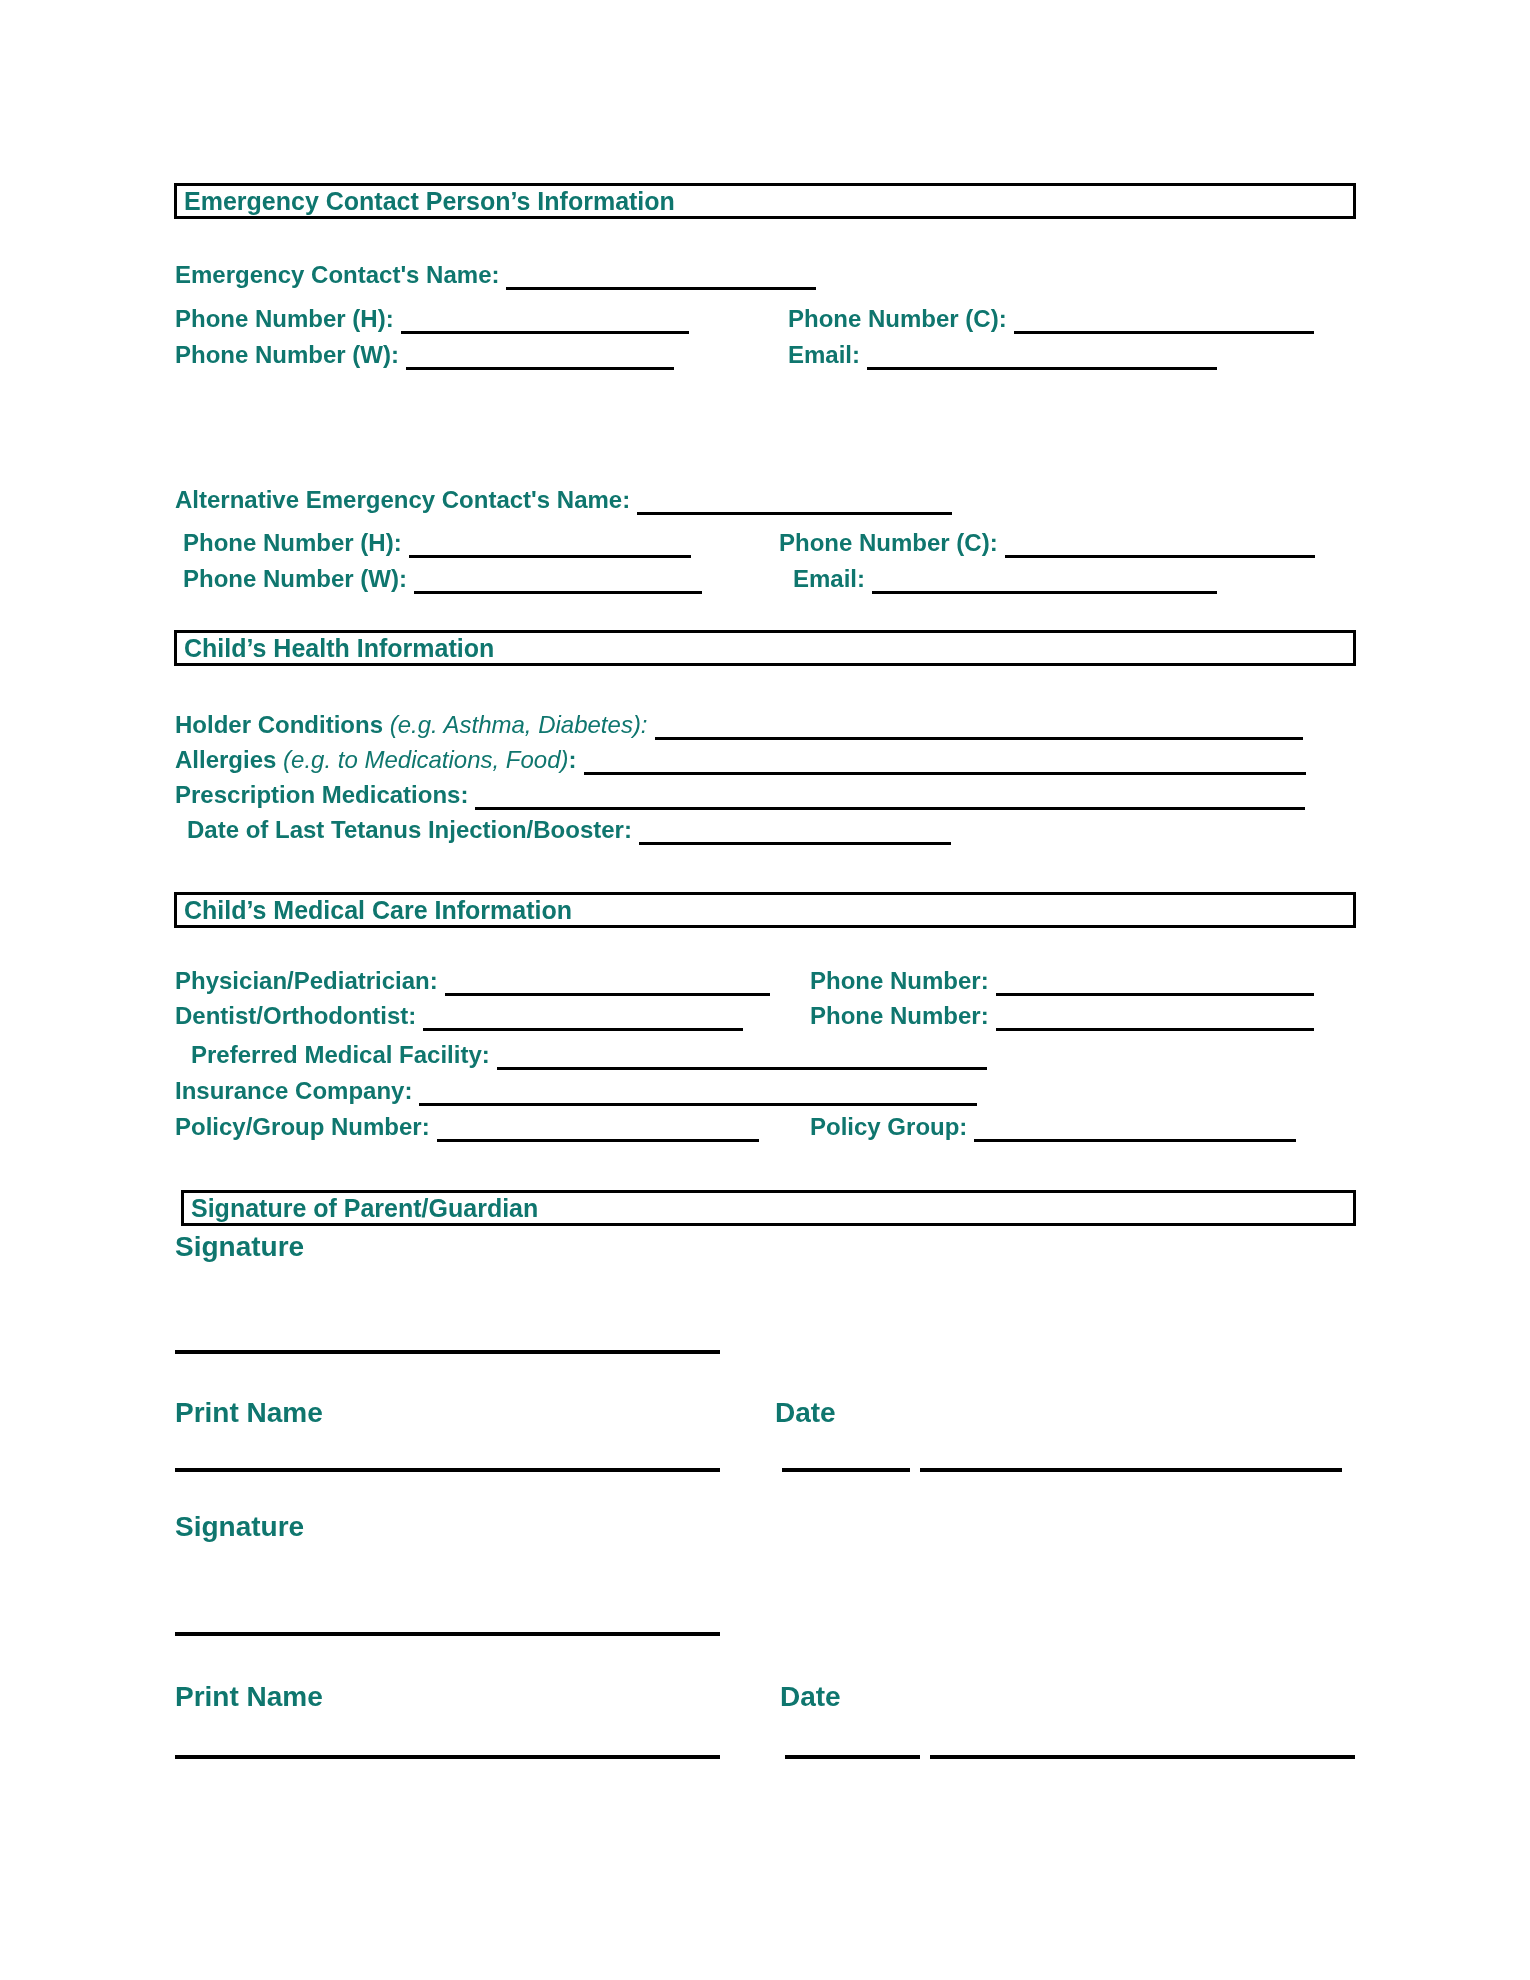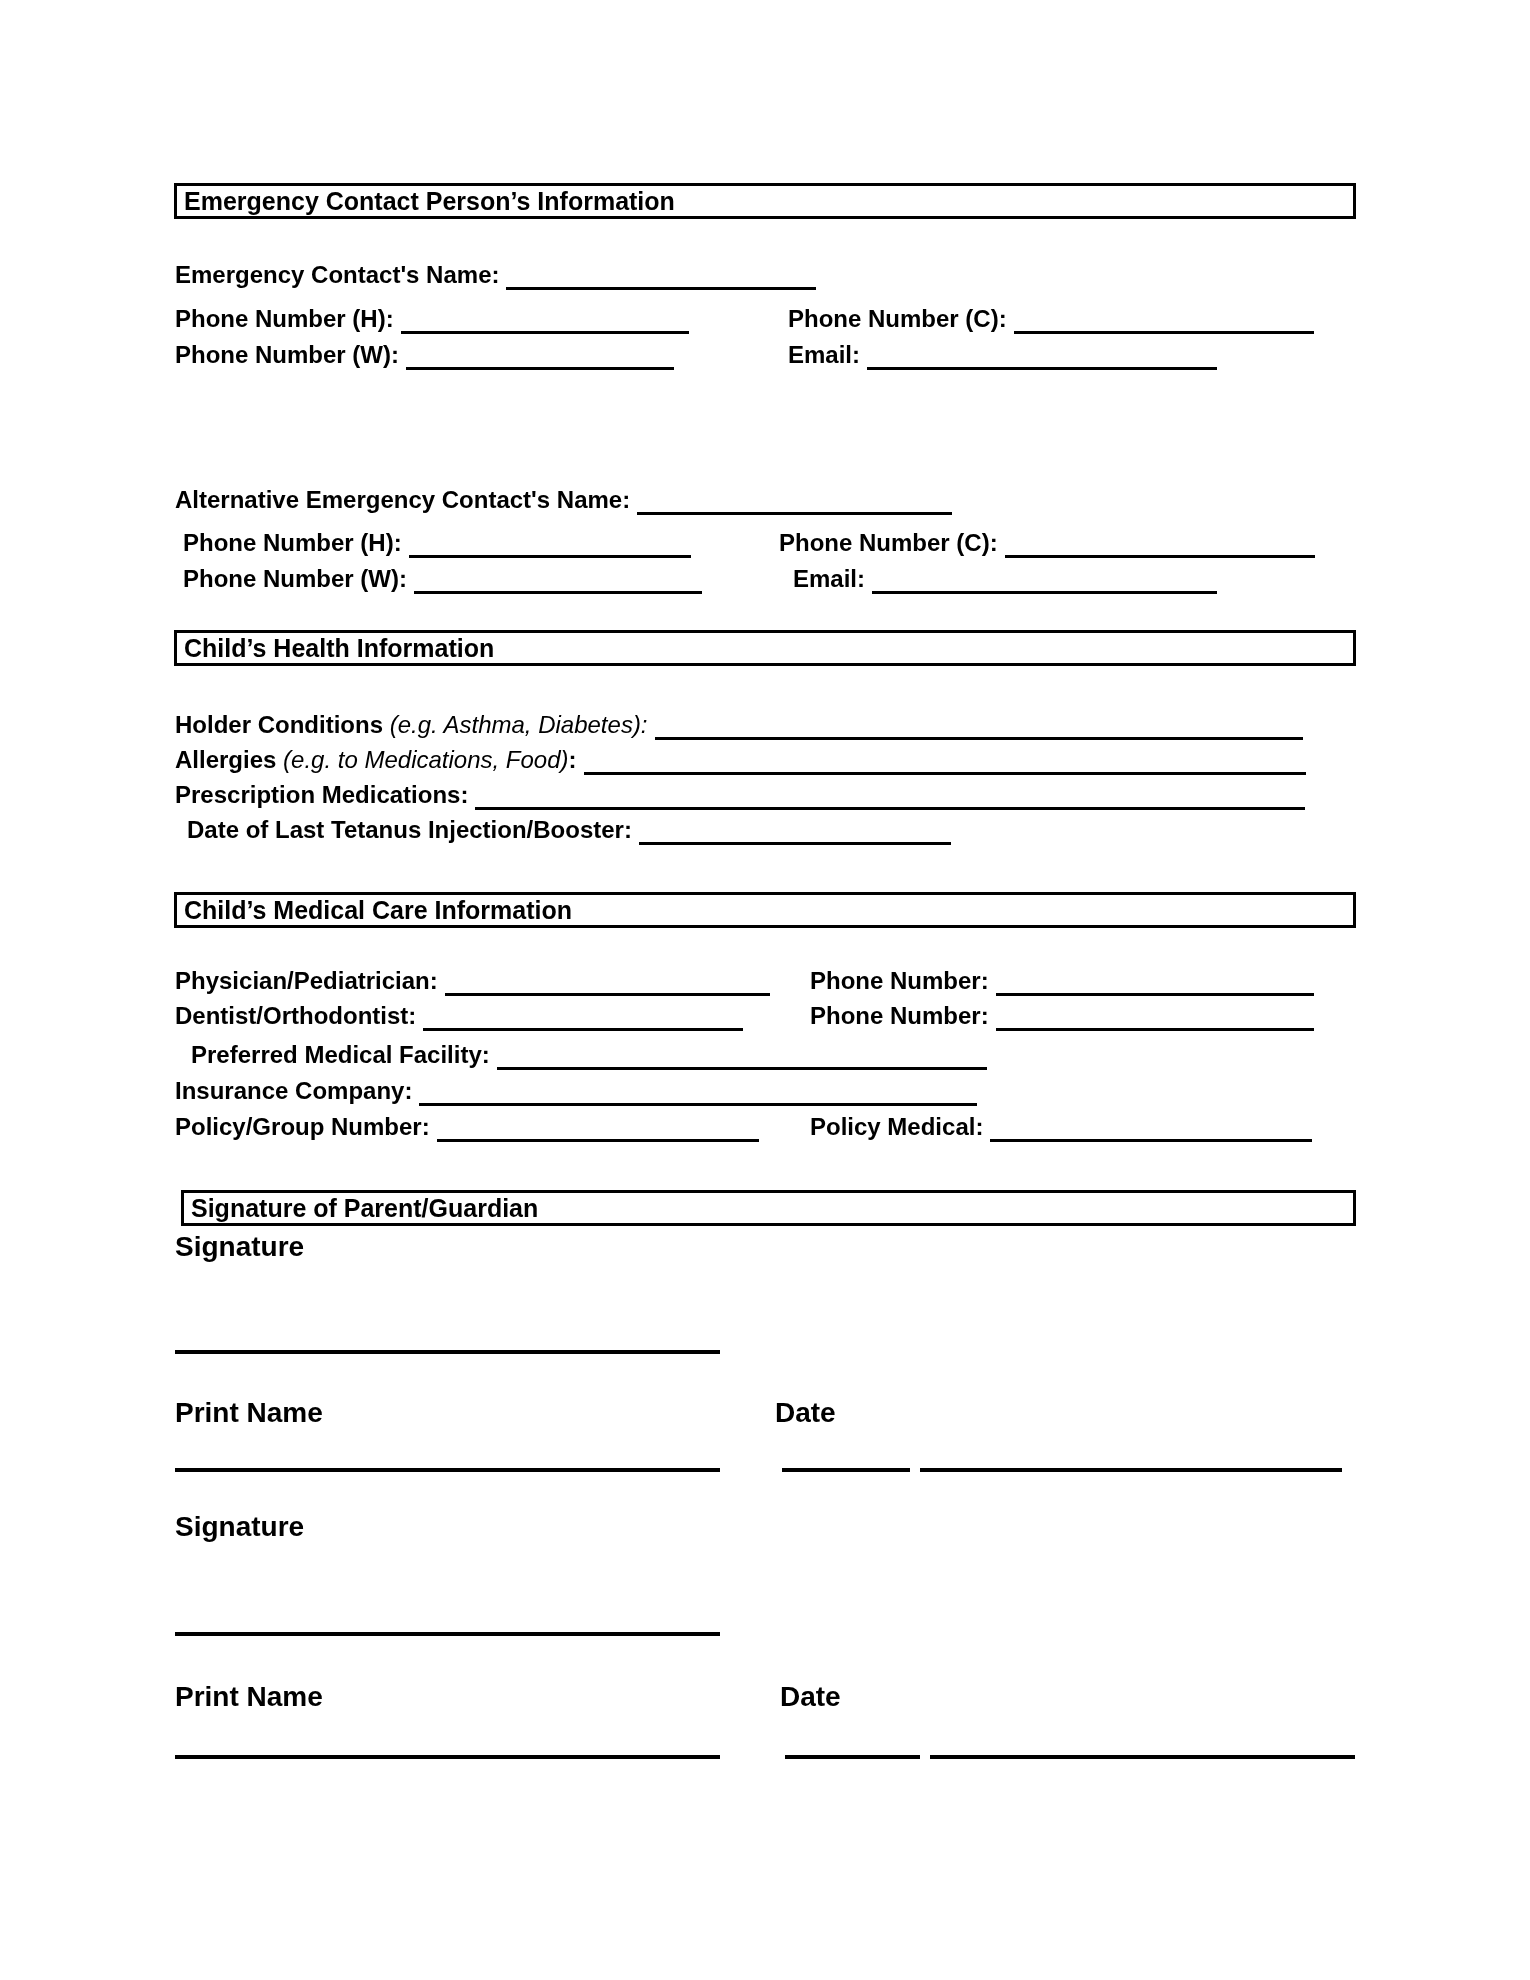--- a/index.html
+++ b/index.html
@@ -1,20 +1,20 @@
 <!DOCTYPE html>
 <html><head>
 <meta charset="utf-8">
 <style>
   html,body{margin:0;padding:0;background:#ffffff;}
   .page{
     position:relative;
     width:1530px;height:1980px;
     background:#ffffff;
-    color:#000000;
+    color:#0f766e;
     font-family:"Liberation Sans", sans-serif;
     overflow:hidden;
   }
   .hdr{
     position:absolute;
     left:174px;
     width:1169px;
     height:30px;
     border:3px solid #000000;
     display:flex;
@@ -141,21 +141,21 @@
   </div>
 
   <div class="row" style="left:175px;top:1076px;">
     <span>Insurance Company:</span><span class="blank" style="width:558px;"></span>
   </div>
 
   <div class="row" style="left:175px;top:1112px;">
     <span>Policy/Group Number:</span><span class="blank" style="width:322px;"></span>
   </div>
   <div class="row" style="left:810px;top:1112px;">
-    <span>Policy Medical:</span><span class="blank" style="width:322px;"></span>
+    <span>Policy Group:</span><span class="blank" style="width:322px;"></span>
   </div>
 
   <div class="hdr" style="top:1190px;left:181px;width:1162px;">
     <span>Signature of Parent/Guardian</span>
   </div>
 
   <div class="lbl" style="left:175px;top:1232px;">Signature</div>
   <div class="line" style="left:175px;top:1350px;width:545px;"></div>
 
   <div class="lbl" style="left:175px;top:1398px;">Print Name</div>

